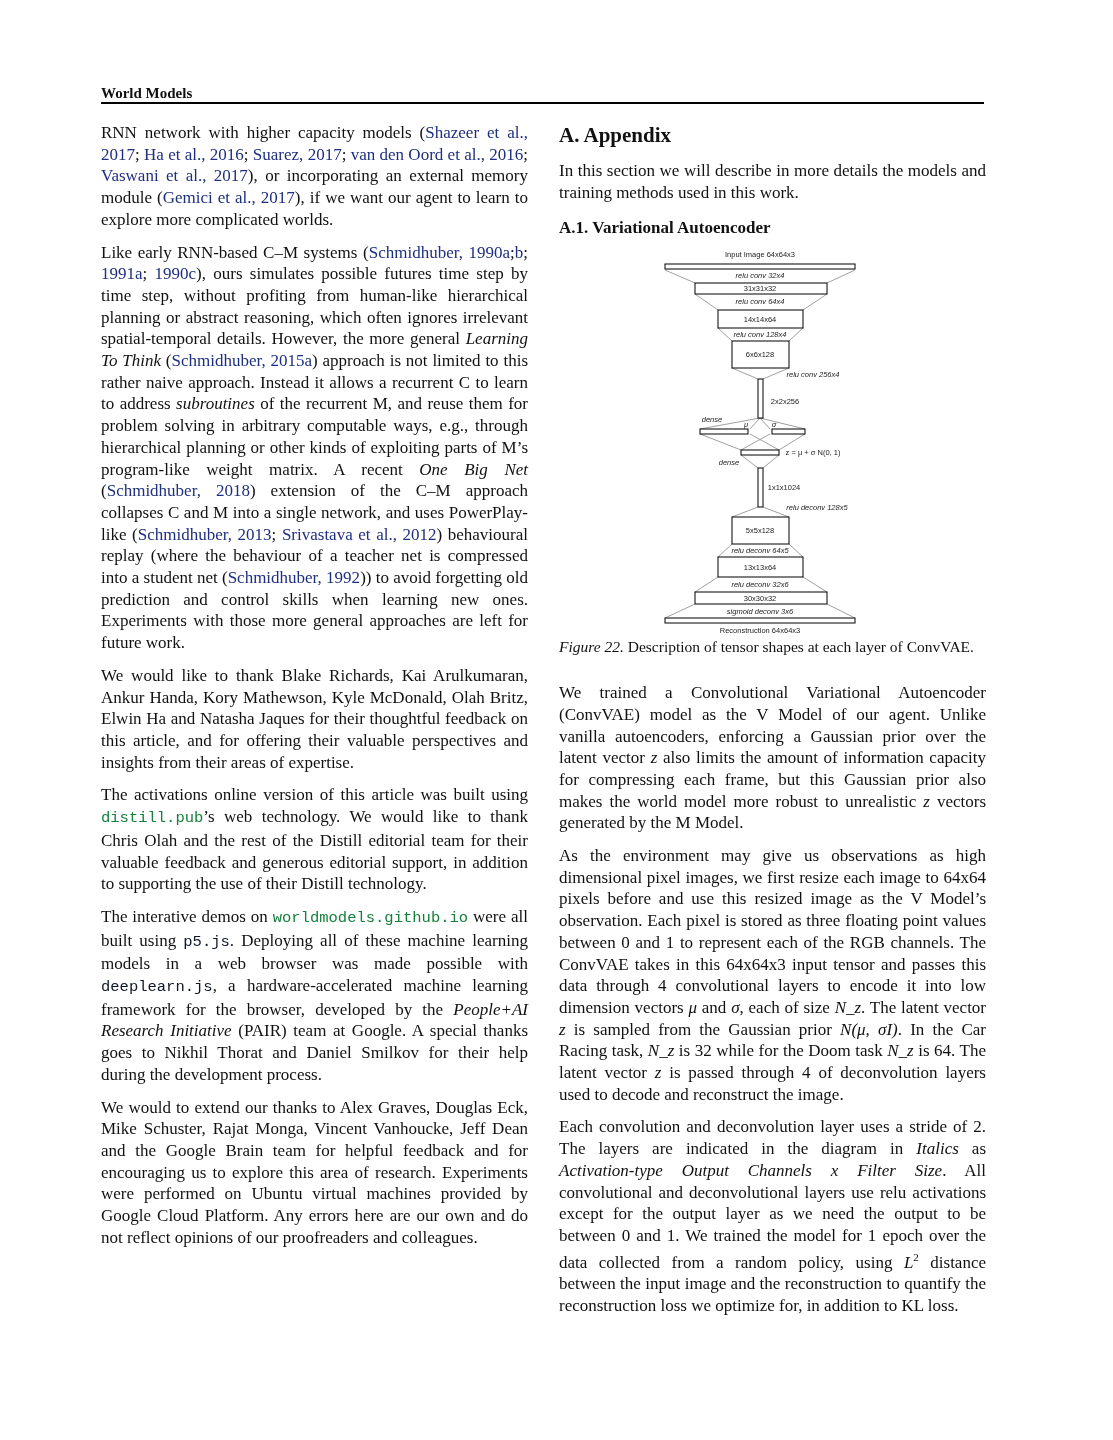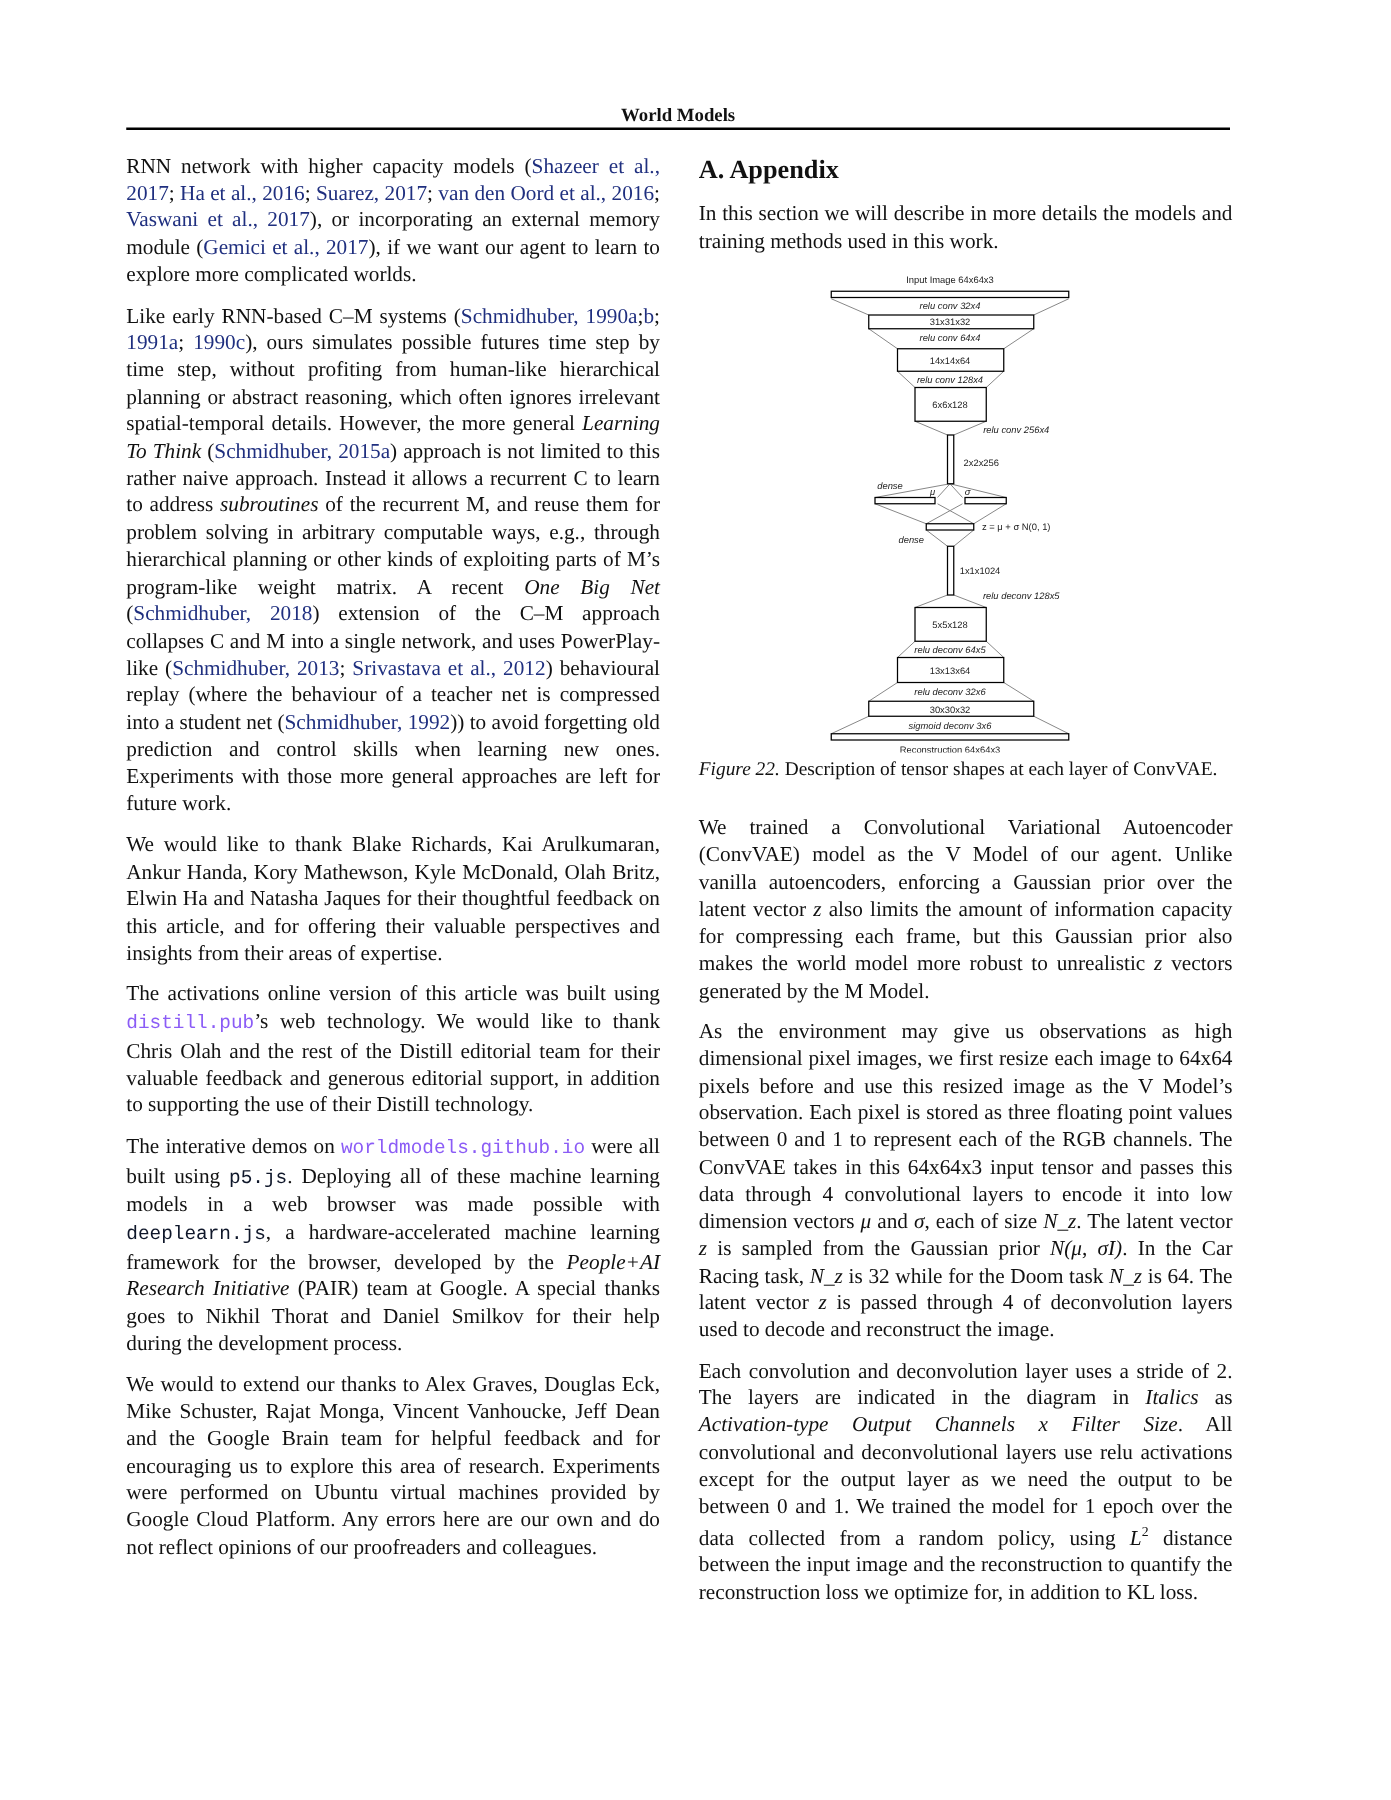--- a/index.html
+++ b/index.html
@@ -1,27 +1,27 @@
 <!DOCTYPE html>
 <html><head>
 <meta charset="utf-8">
 <style>
   html,body{margin:0;padding:0;background:#fff;}
   body{width:1113px;height:1440px;position:relative;overflow:hidden;
        font-family:"Liberation Serif","DejaVu Serif",serif;color:#111;}
-  .running-head{position:absolute;left:101px;top:84px;width:883px;text-align:center;
+  .running-head{position:absolute;left:101px;top:84px;width:883px;text-align:left;
        font-weight:bold;font-size:15px;line-height:18px;}
   .head-rule{position:absolute;left:101px;top:102px;width:883px;height:2px;background:#000;}
   .col{position:absolute;top:122px;width:427px;font-size:17px;line-height:21.7px;}
   .col.left{left:101px;}
   .col.right{left:559px;}
   p{margin:0 0 11px 0;text-align:justify;hyphens:auto;}
   .lnk{color:#1f2f7f;}
   .mono{font-family:"Liberation Mono","DejaVu Sans Mono",monospace;font-size:15.5px;color:#0f172a;}
-  .mono.lnk{color:#8b5cf6;}
+  .mono.lnk{color:#15803d;}
   .sec{font-size:21px;font-weight:bold;margin:0 0 12px 0;line-height:26px;}
   .subsec{font-size:17px;font-weight:bold;margin:14px 0 6px 0;}
   .ack-title{margin-top:26px;}
   .math{font-style:italic;font-family:"Liberation Serif",serif;}
   figure{margin:0;}
   .caption{font-size:15.5px;line-height:19px;margin:4px -6px 26px 0;white-space:nowrap;}
   .caption i{font-style:italic;}
   svg text{font-family:"Liberation Sans","DejaVu Sans",sans-serif;}
 </style>
 </head>
@@ -41,20 +41,21 @@
   <p><span>The activations online version of this article was built using </span><a class="mono lnk">distill.pub</a><span>’s web technology. We would like to thank Chris Olah and the rest of the Distill editorial team for their valuable feedback and generous editorial support, in addition to supporting the use of their Distill technology.</span></p>
 
   <p><span>The interative demos on </span><a class="mono lnk">worldmodels.github.io</a><span> were all built using </span><span class="mono">p5.js</span><span>. Deploying all of these machine learning models in a web browser was made possible with </span><span class="mono">deeplearn.js</span><span>, a hardware-accelerated machine learning framework for the browser, developed by the </span><i>People+AI Research Initiative</i><span> (PAIR) team at Google. A special thanks goes to Nikhil Thorat and Daniel Smilkov for their help during the development process.</span></p>
 
   <p>We would to extend our thanks to Alex Graves, Douglas Eck, Mike Schuster, Rajat Monga, Vincent Vanhoucke, Jeff Dean and the Google Brain team for helpful feedback and for encouraging us to explore this area of research. Experiments were performed on Ubuntu virtual machines provided by Google Cloud Platform. Any errors here are our own and do not reflect opinions of our proofreaders and colleagues.</p>
 </div>
 
 <div class="col right">
   <div class="sec">A. Appendix</div>
   <p>In this section we will describe in more details the models and training methods used in this work.</p>
+  <div class="subsec">A.1. Variational Autoencoder</div>
 
   <figure>
     <svg width="427" height="388" viewBox="0 0 427 388" style="display:block">
       <g fill="none" stroke="#888" stroke-width="0.8">
 
         <line x1="106" y1="25" x2="136" y2="38"></line>
           <line x1="296" y1="25" x2="268" y2="38"></line>
         <line x1="136" y1="49" x2="159" y2="65"></line>
           <line x1="268" y1="49" x2="244" y2="65"></line>
         <line x1="159" y1="83" x2="173" y2="96"></line>

